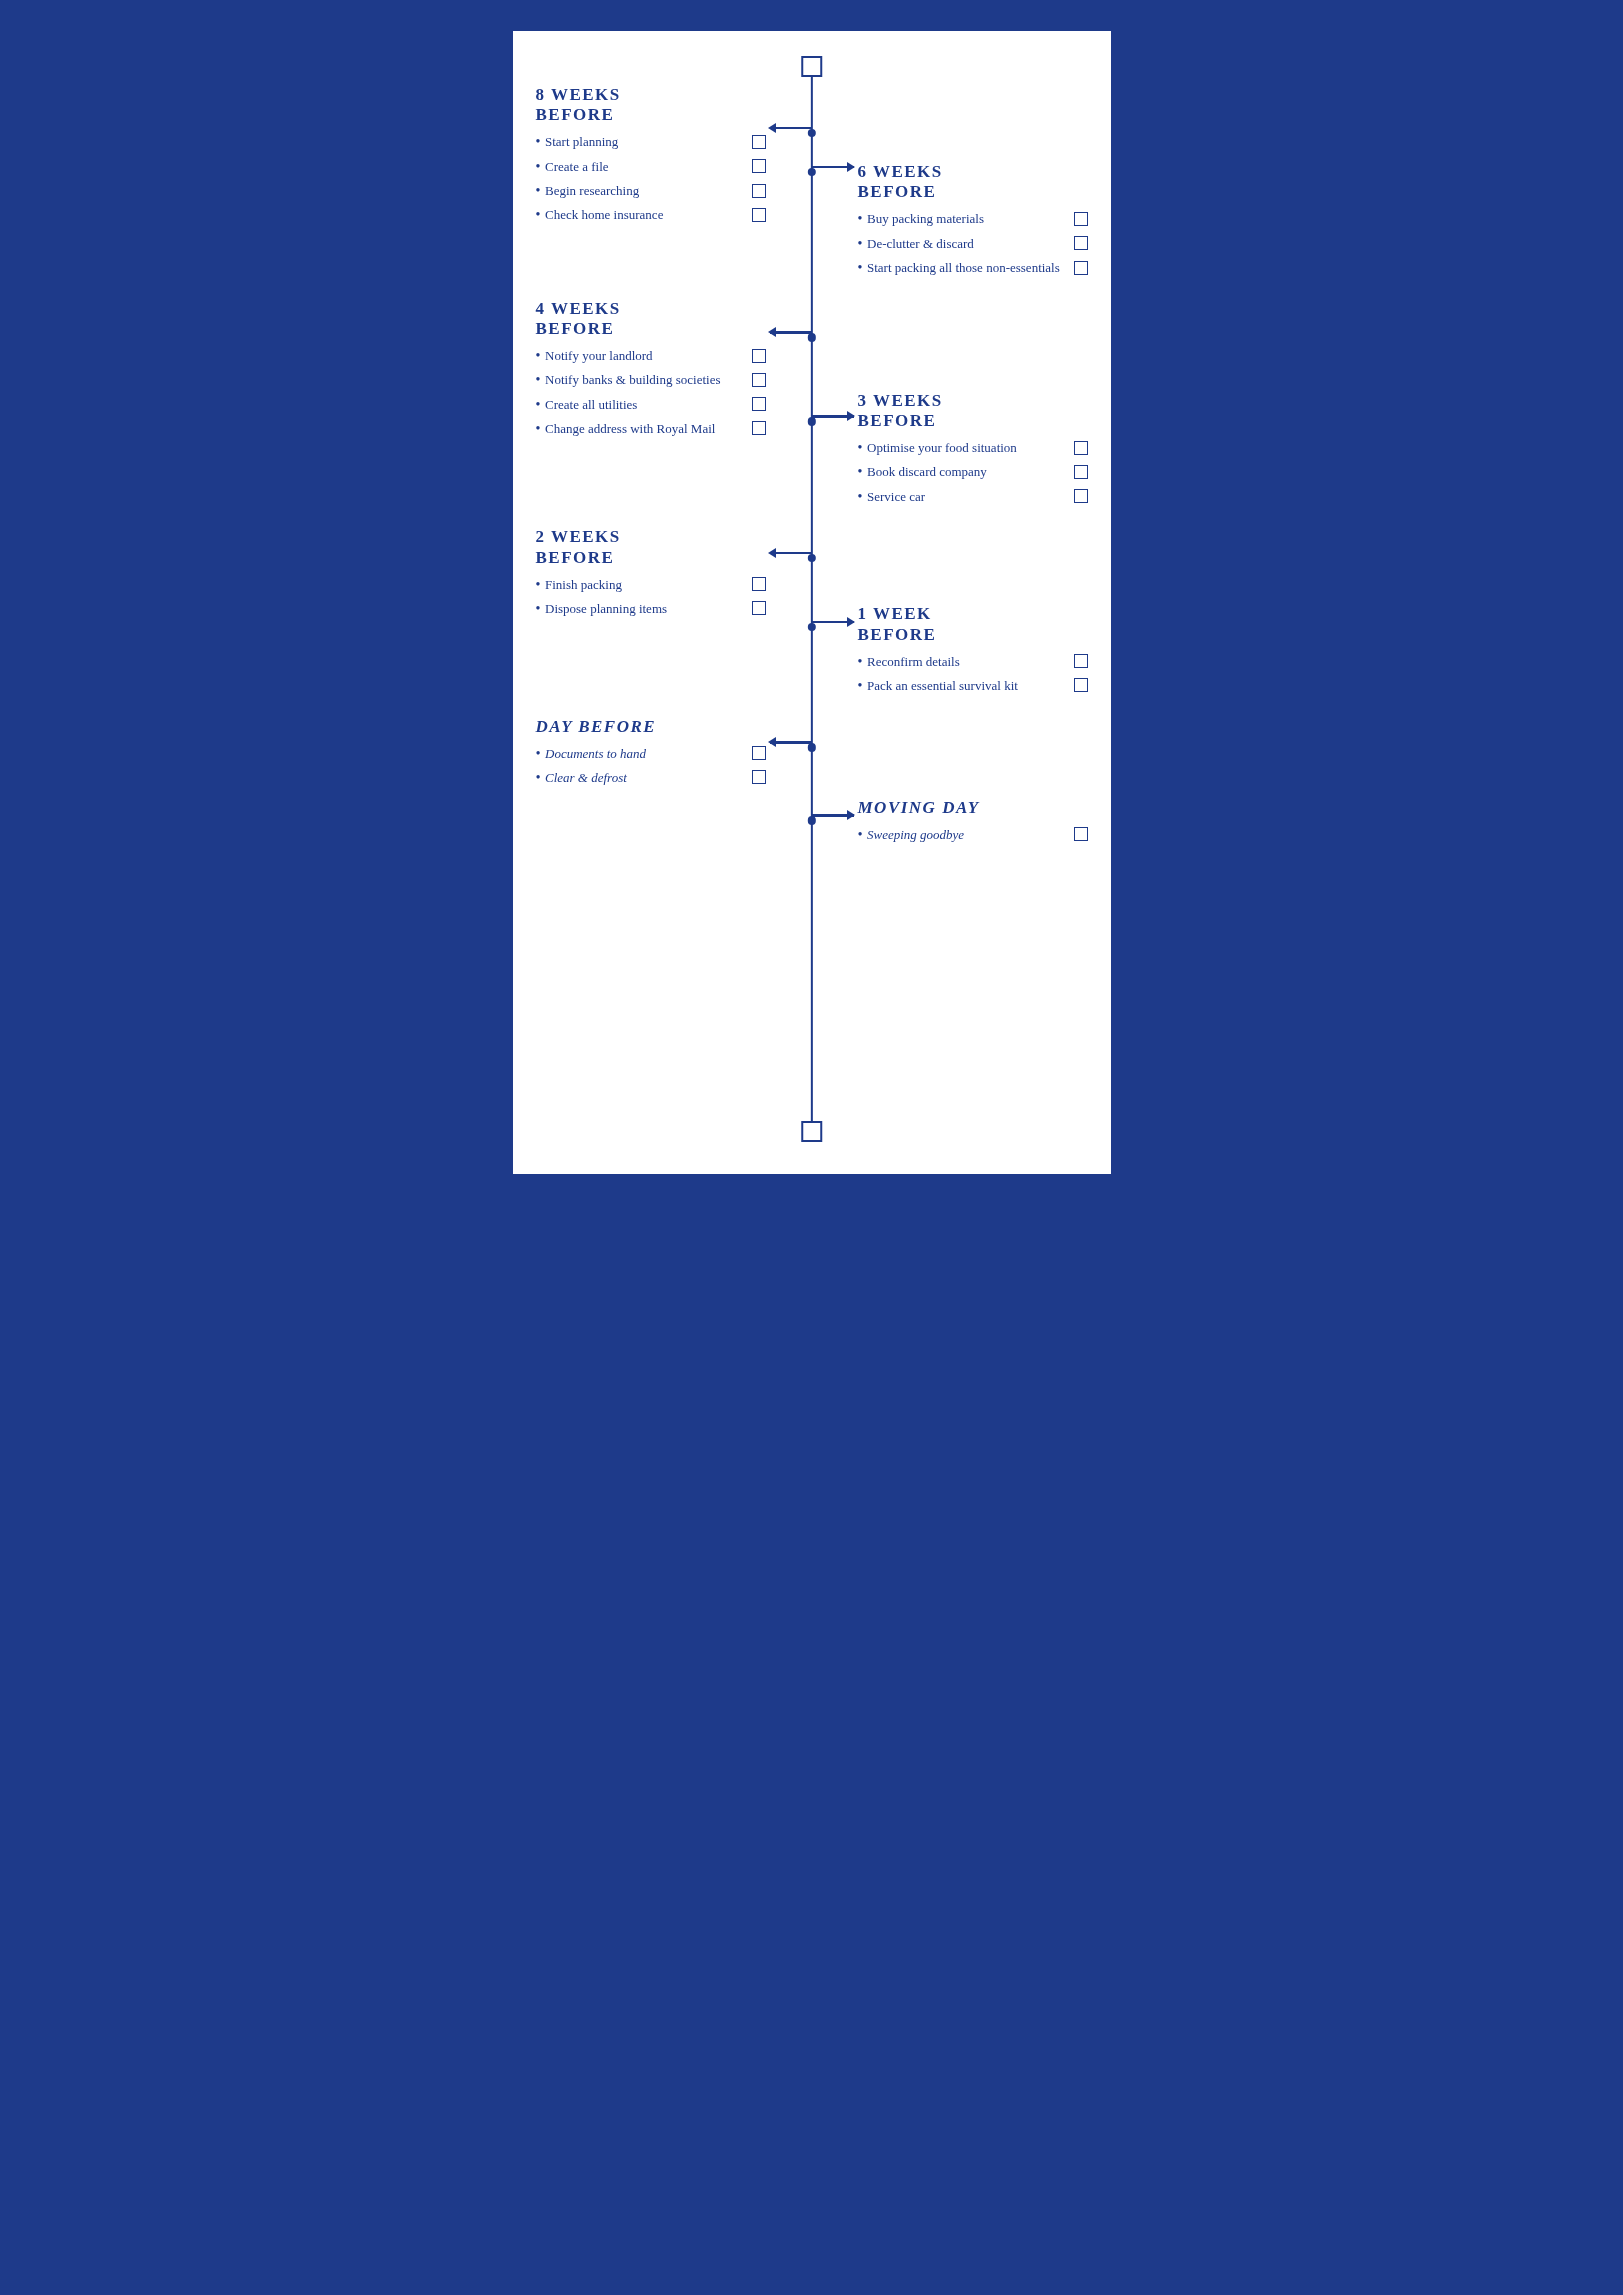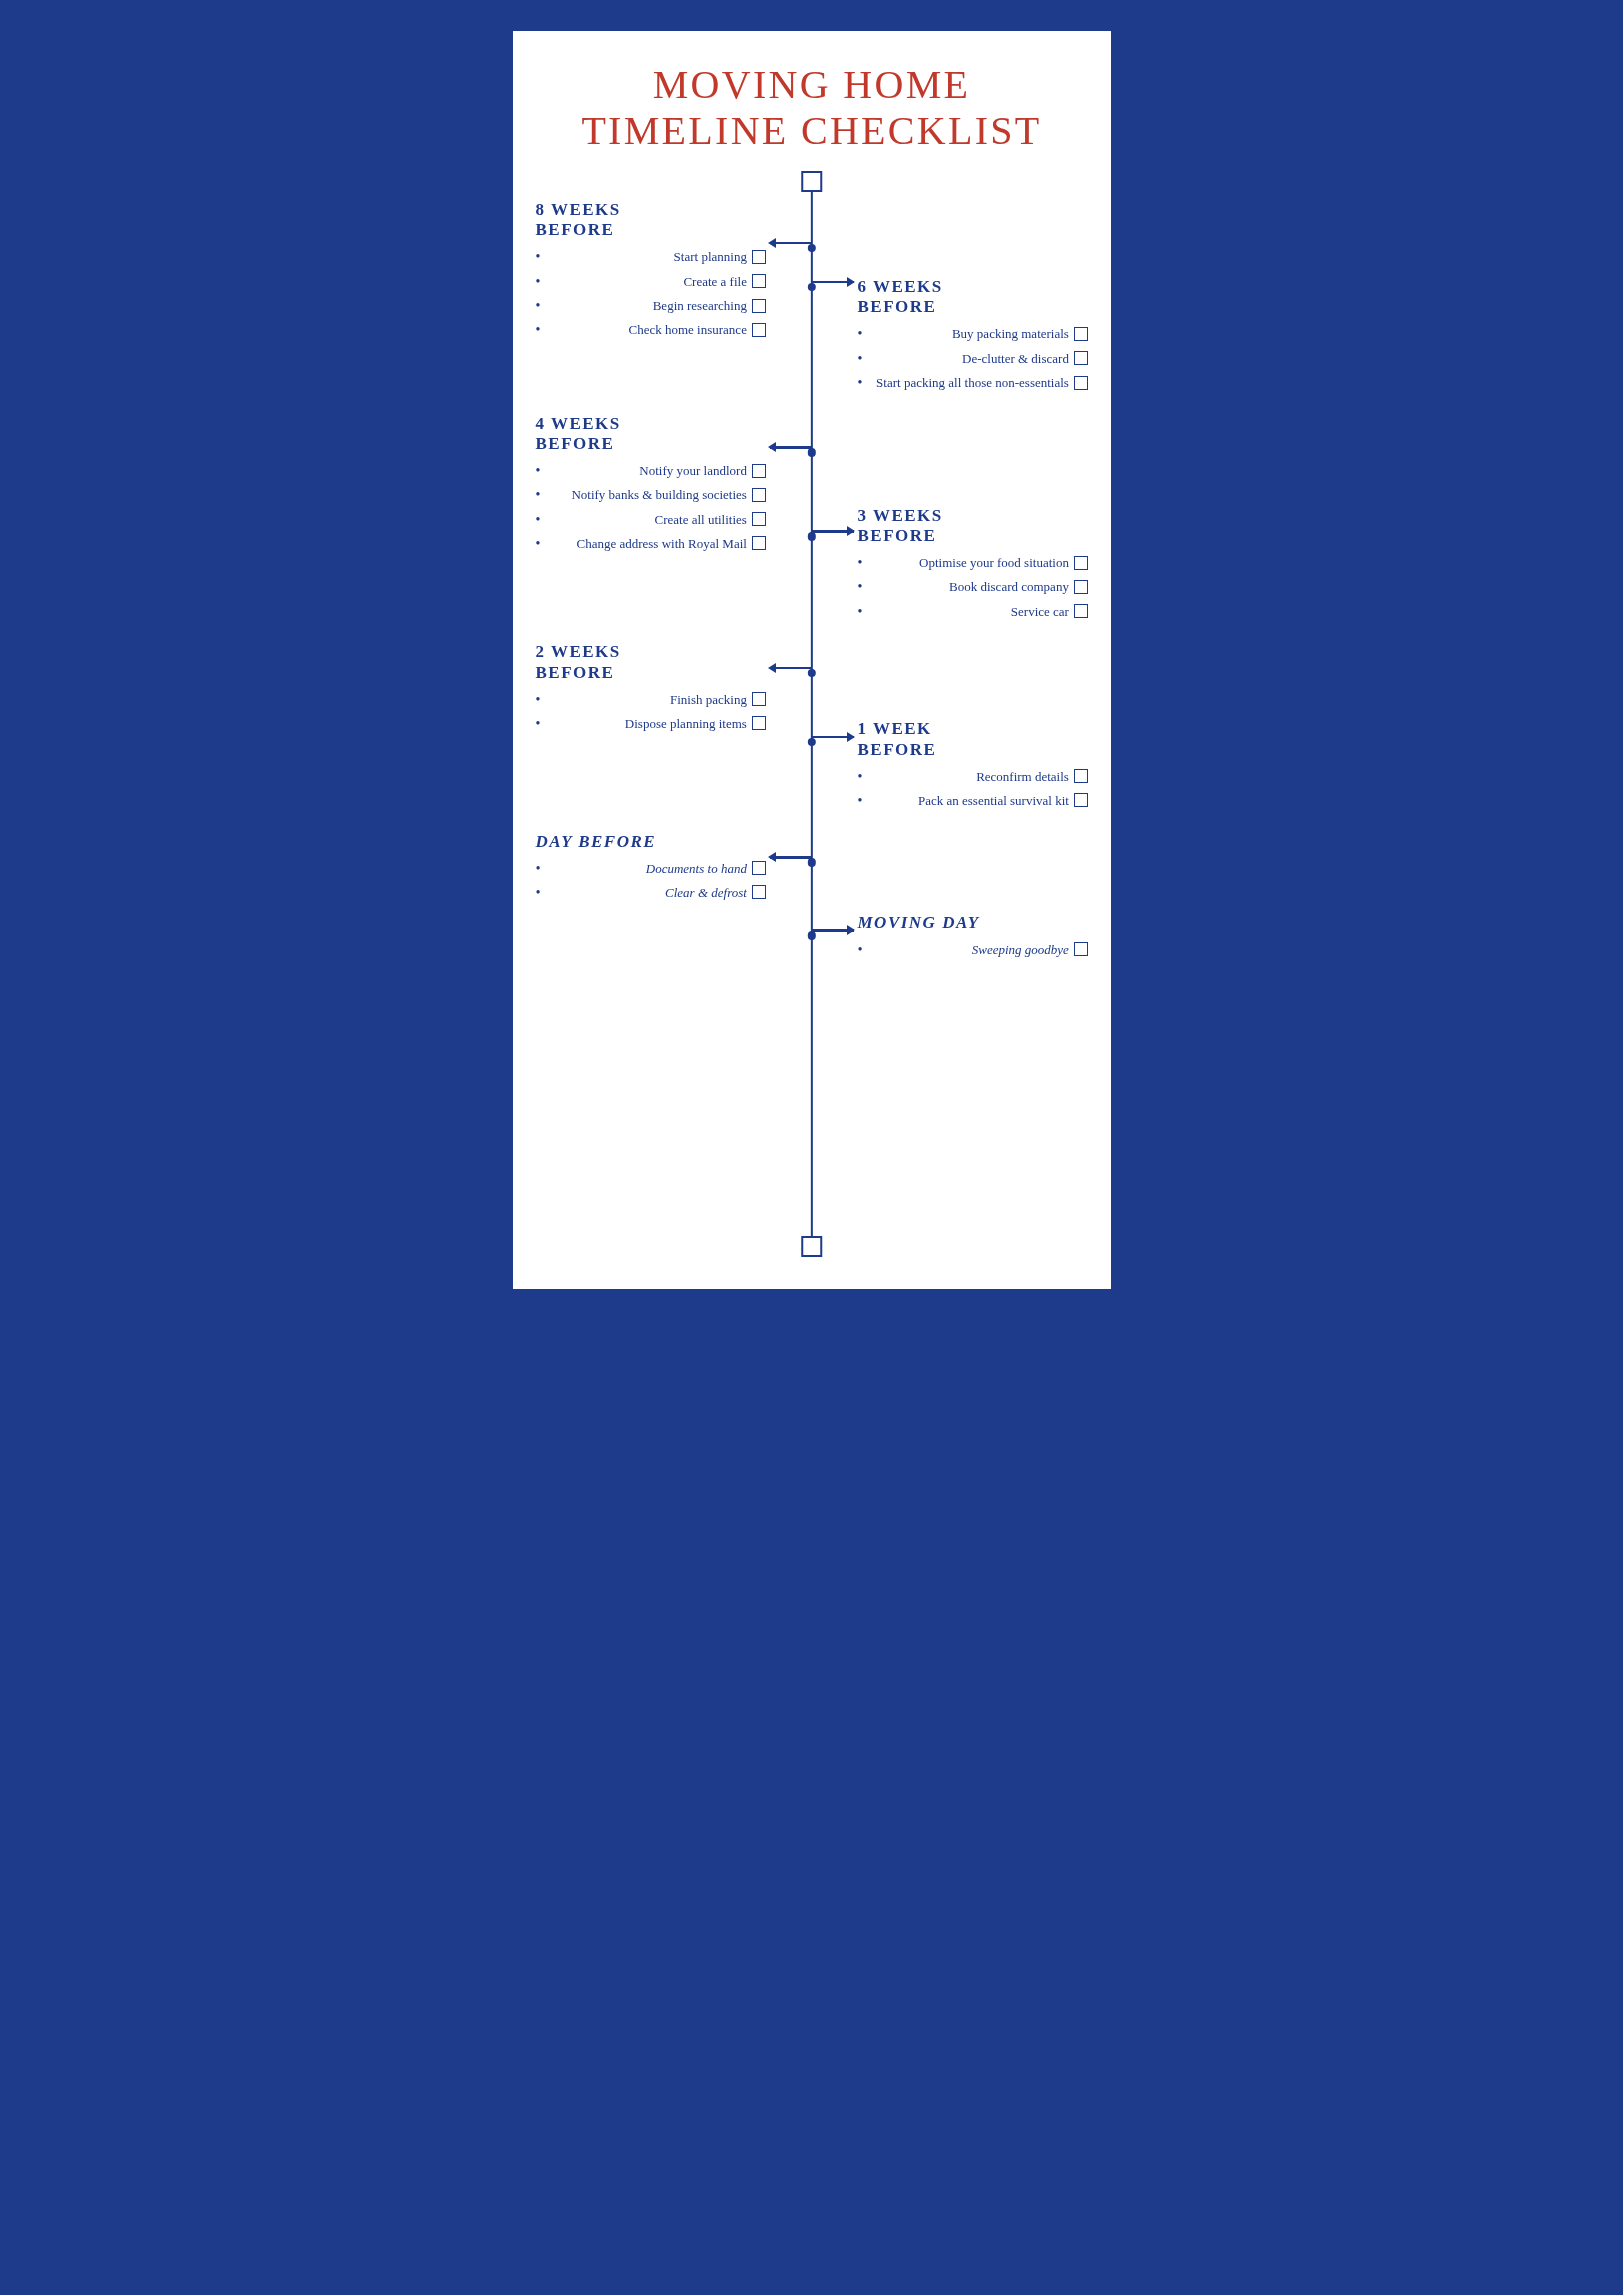--- a/index.html
+++ b/index.html
@@ -118,21 +118,20 @@
       font-size: 14px;
       flex-shrink: 0;
       line-height: 1.35;
     }
 
     .item-text {
       flex: 1;
       color: #1e3a8a;
       font-size: 13px;
       line-height: 1.35;
-      text-align: right;
     }
 
     .checkbox {
       width: 14px;
       height: 14px;
       border: 1.5px solid #1e3a8a;
       flex-shrink: 0;
       margin-left: 4.6px;
       margin-top: 1.5px;
       background: #fff;
@@ -148,24 +147,20 @@
       left: 50%;
       transform: translateX(-50%);
       z-index: 3;
     }
   </style>
 </head>
 <body>
 
 <div class="page">
 
-  <h1 class="title">
-    <span>MOVING HOME</span><br>
-    <span>TIMELINE CHECKLIST</span>
-  </h1>
 
   <div class="timeline-wrapper">
 
     <div class="v-line"></div>
 
     <div class="marker-top"></div>
 
     <div class="marker-bottom"></div>
 
     <div style="position:relative; padding-top: 23px; font-family: Liberation Serif, serif;">

